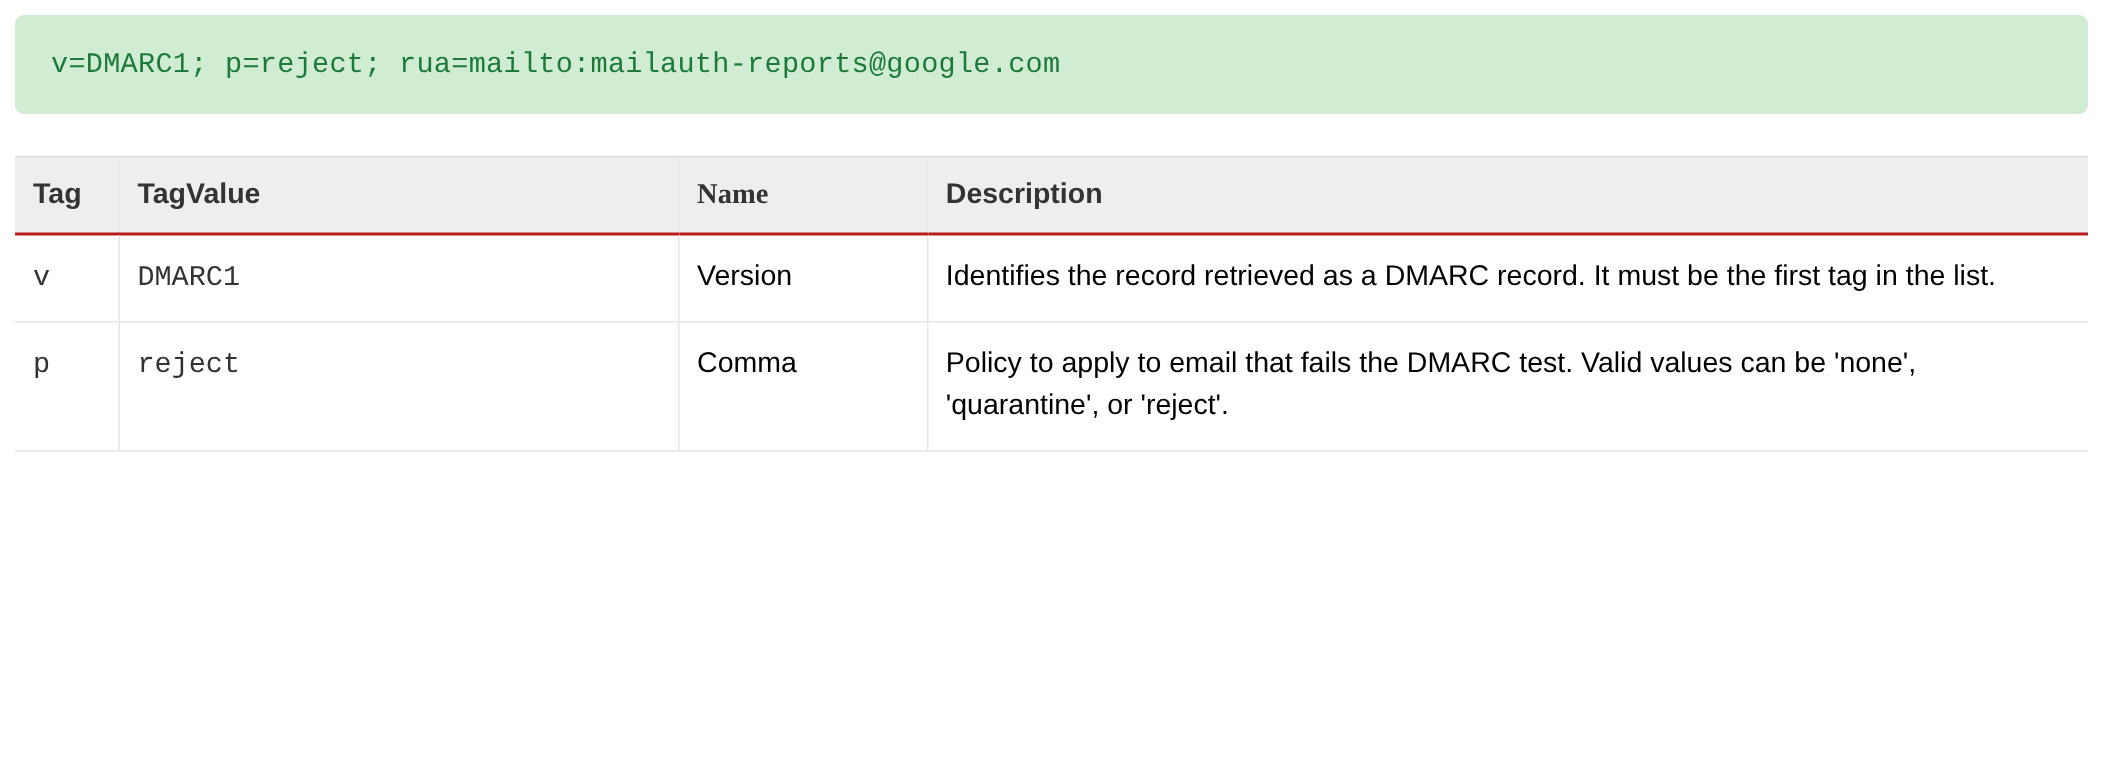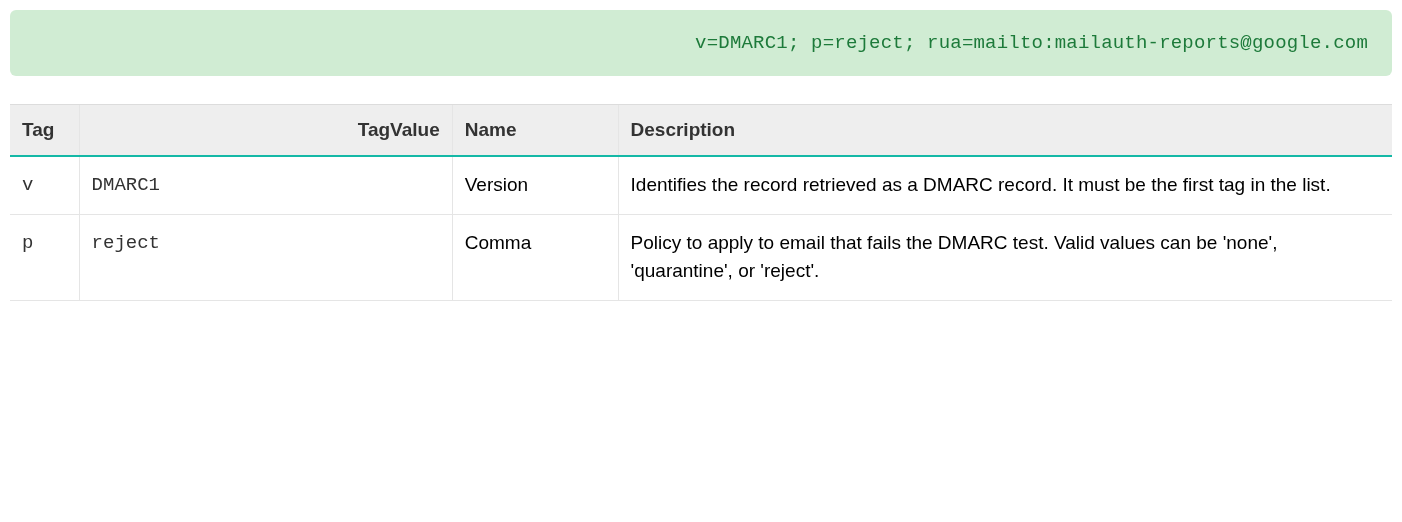--- a/index.html
+++ b/index.html
@@ -17,35 +17,34 @@
     }
     .code-banner {
       background: #d0ecd3;
       border-radius: 6px;
       padding: 22px 24px;
       margin-bottom: 28px;
       font-family: "SFMono-Regular", Consolas, "Liberation Mono", Menlo, monospace;
       font-size: 19px;
       color: #1d7a3a;
       letter-spacing: 0.2px;
-      text-align: right;
     }
     table {
       width: 100%;
       border-collapse: collapse;
       border-spacing: 0;
     }
     thead th {
       background: #eeeeee;
       color: #333333;
       font-weight: 700;
       text-align: left;
       padding: 14px 12px;
       border-top: 1px solid #dcdcdc;
-      border-bottom: 2px solid #14b8a6;
+      border-bottom: 2px solid #b91c1c;
       font-size: 19px;
     }
     tbody td {
       padding: 14px 12px;
       vertical-align: top;
       border-bottom: 1px solid #e5e5e5;
       color: #000000;
       font-size: 19px;
       line-height: 1.5;
     }
@@ -55,22 +54,22 @@
     
     th + th,
     td + td {
       border-left: 1px solid #e5e5e5;
     }
     .mono {
       font-family: "SFMono-Regular", Consolas, "Liberation Mono", Menlo, monospace;
       color: #333333;
     }
     .col-tag { width: 5%; }
-    .col-tagvalue { width: 27%; text-align: right; }
-    .col-name { width: 12%; }
+    .col-tagvalue { width: 27%; }
+    .col-name { width: 12%; font-family: Liberation Serif, serif; }
     .col-desc { width: 56%; }
   </style>
 </head>
 <body>
 
 <div class="code-banner">
   <span>v=DMARC1; p=reject; rua=mailto:mailauth-reports@google.com</span>
 </div>
 
 <table>

